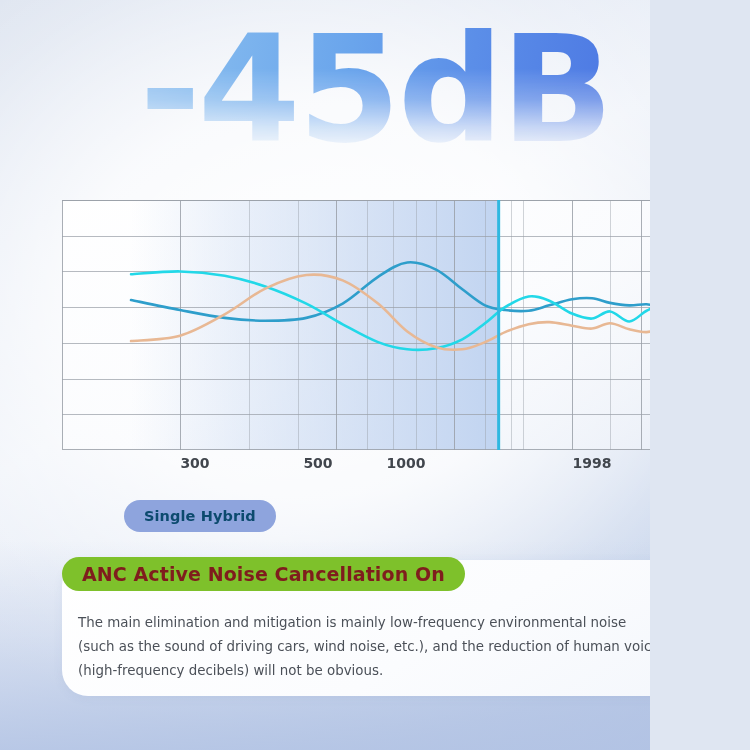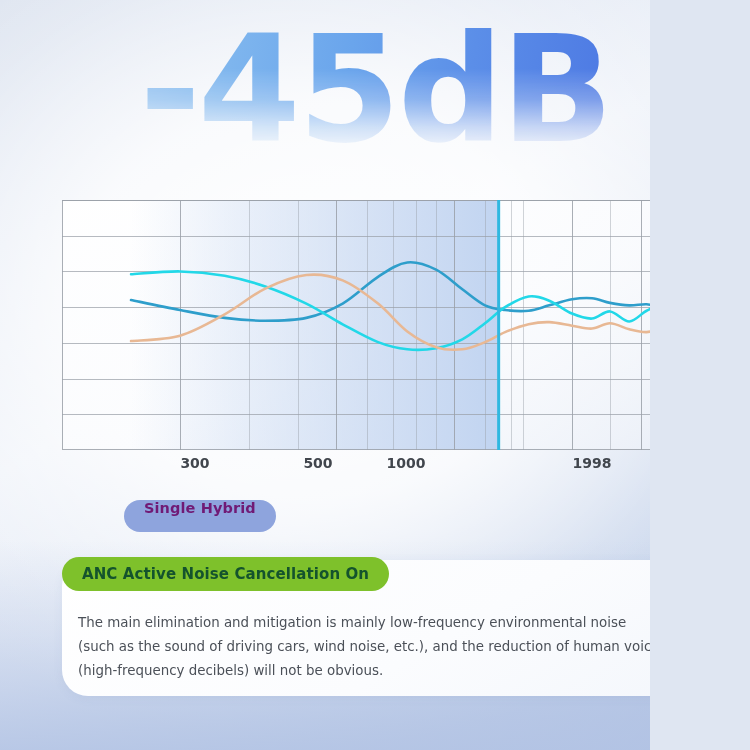--- a/index.html
+++ b/index.html
@@ -142,24 +142,25 @@
     height: 32px;
     z-index: 2;
   }
   .pill {
     position: absolute;
     top: 0;
     height: 32px;
     box-sizing: border-box;
     padding: 0 20px;
     display: flex;
+    align-items: center;
     justify-content: center;
     border-radius: 16px;
     background: #8ea4dd;
-    color: #701a75;
+    color: #0c4a6e;
     font-family: "DejaVu Sans", sans-serif;
     font-size: 14.5px;
     font-weight: 700;
     letter-spacing: 0.1px;
     white-space: nowrap;
   }
   .pill-single { left: 62px; }
   .pill-anc    { left: 432px; }
 
   
@@ -178,23 +179,23 @@
     position: absolute;
     left: 62px;
     top: 557px;
     height: 34px;
     box-sizing: border-box;
     padding: 0 20px;
     display: flex;
     align-items: center;
     border-radius: 17px;
     background: #7ec12b;
-    color: #14532d;
-    font-family: "DejaVu Sans", sans-serif;
-    font-size: 15px;
+    color: #7f1d1d;
+    font-family: "DejaVu Sans", sans-serif;
+    font-size: 19px;
     font-weight: 700;
     letter-spacing: 0.1px;
     white-space: nowrap;
     z-index: 3;
   }
   .body-text {
     position: absolute;
     left: 78px;
     top: 611px;
     width: 586px;

